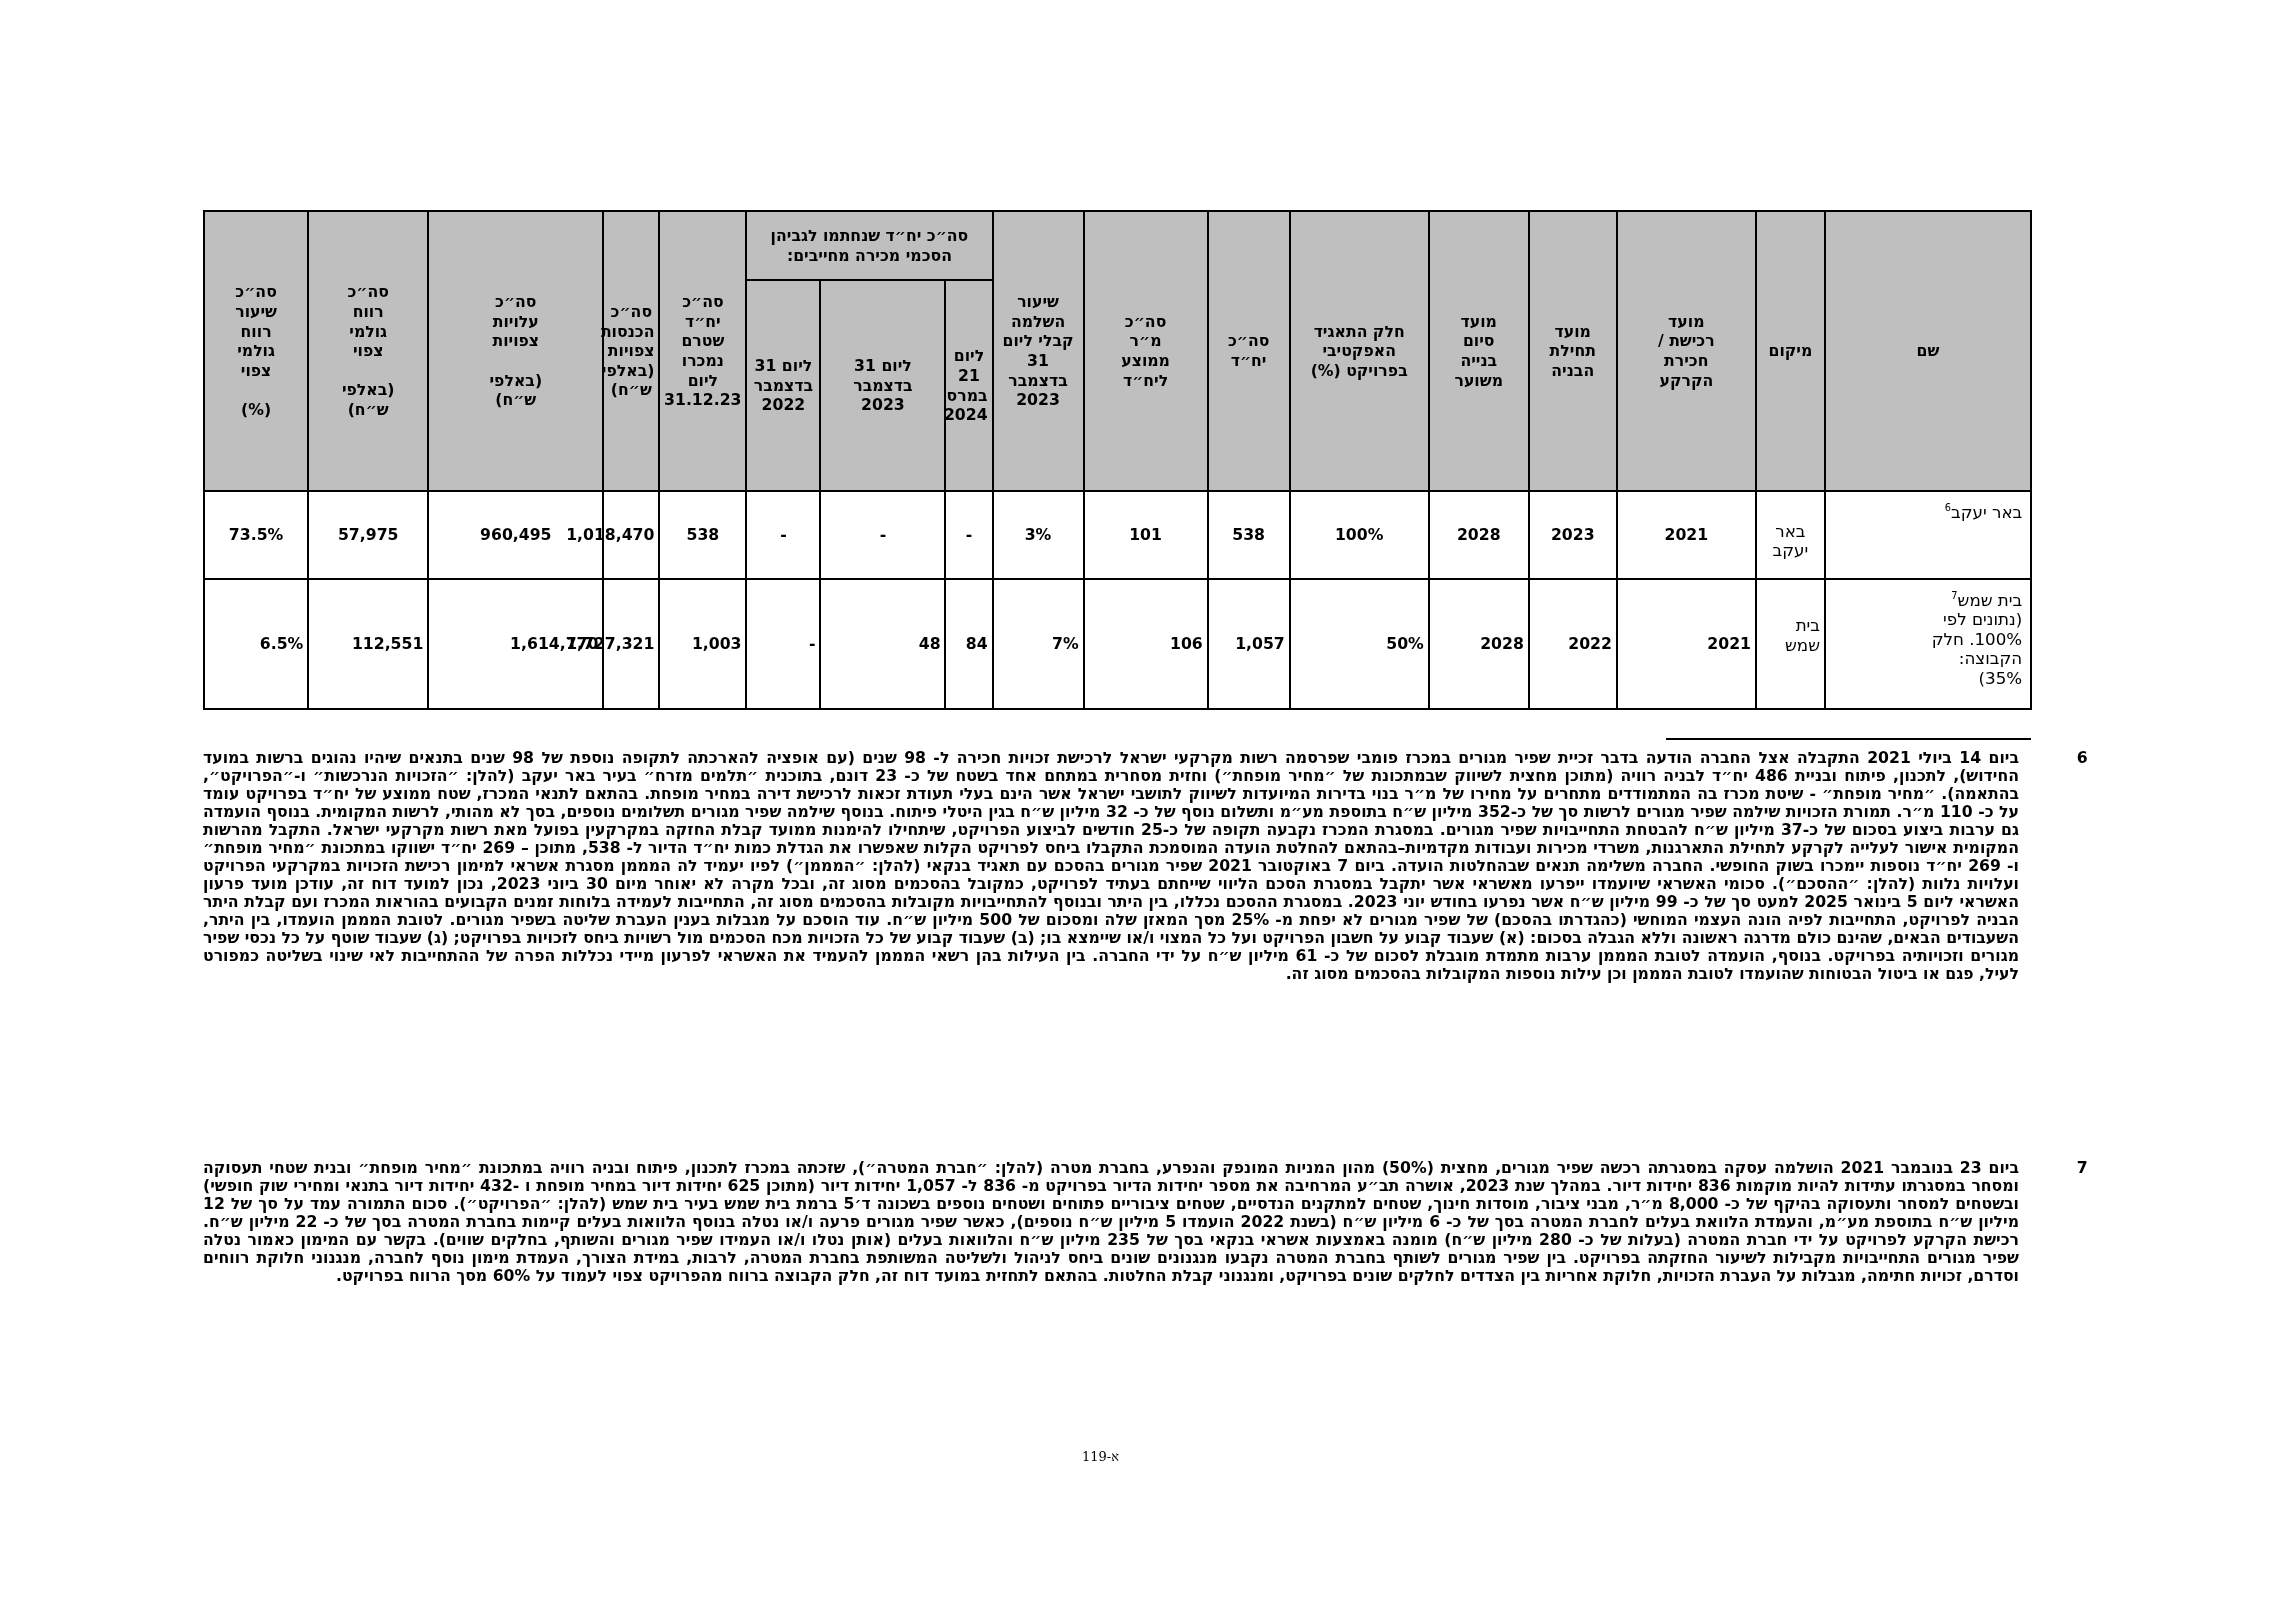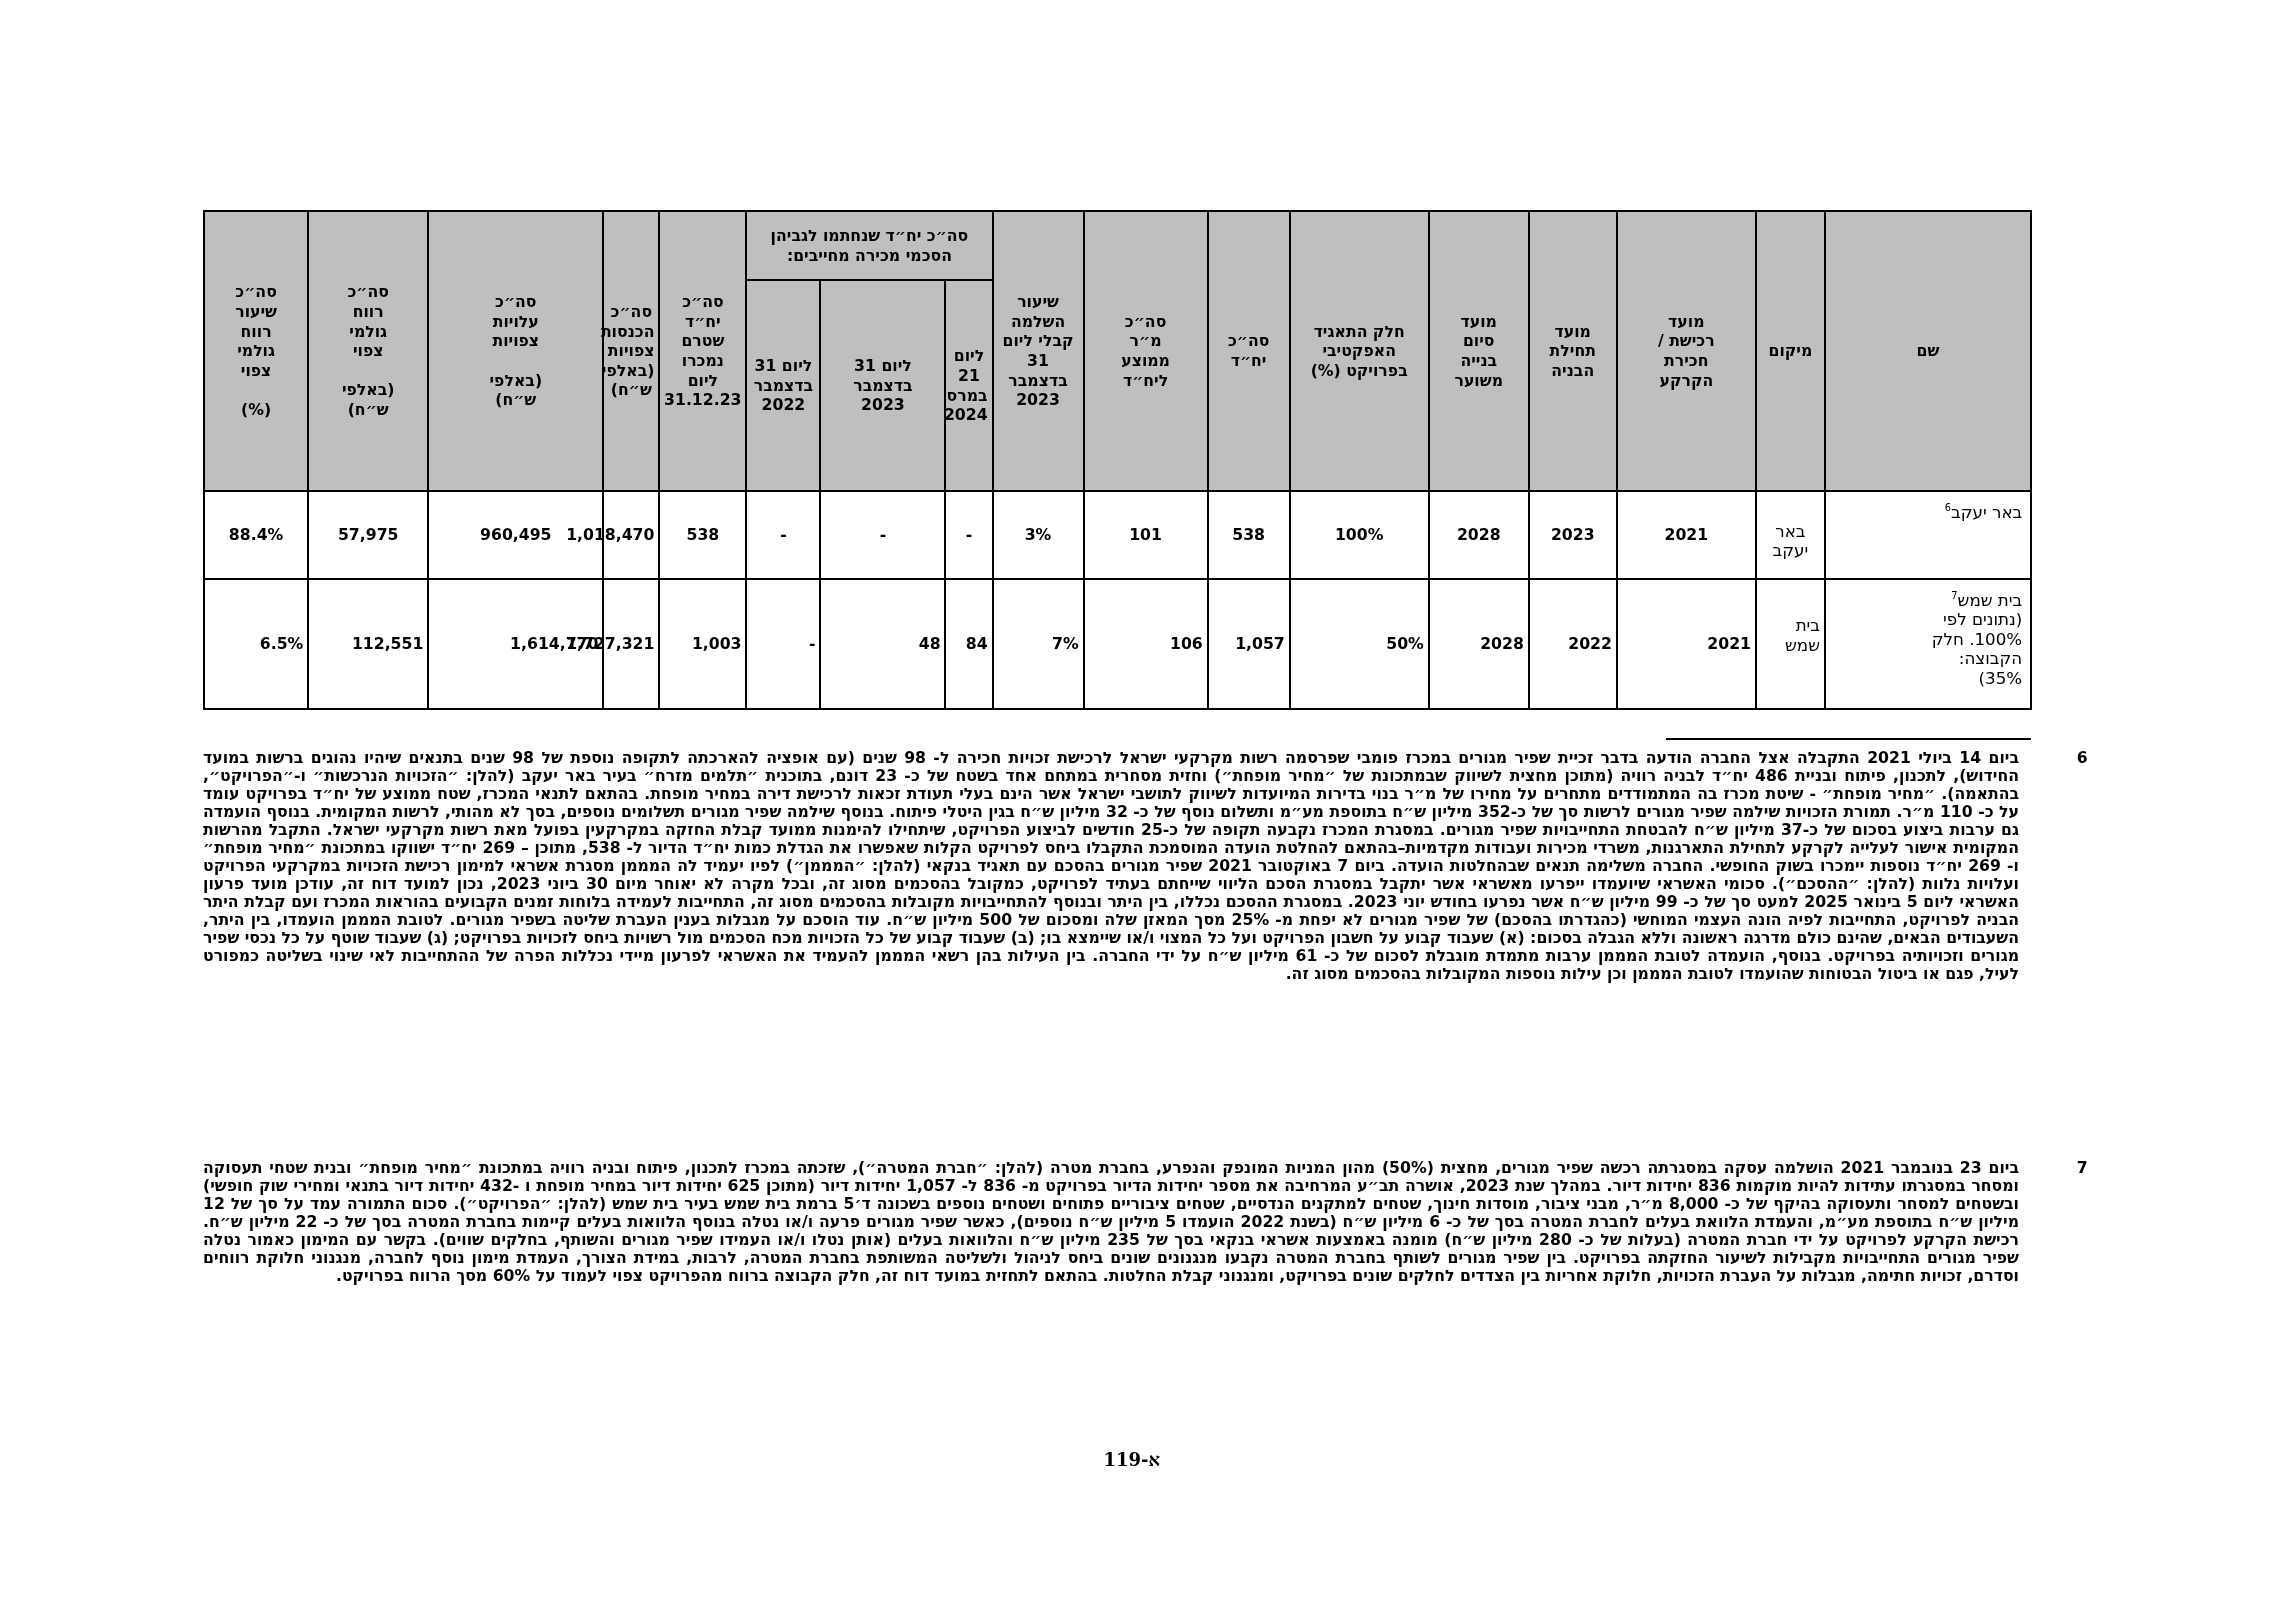--- a/index.html
+++ b/index.html
@@ -23,22 +23,22 @@
   sup { font-size: 9.8px; }
 
   .fn-rule { position: absolute; left: 1666px; top: 738px; width: 365px; height: 0; border-top: 2px solid #000; }
 
   .footnote { position: absolute; direction: rtl; font-family: "DejaVu Sans", sans-serif;
               font-weight: bold; font-size: 15.7px; line-height: 18px; text-align: justify; }
   .footnote .fn-num { position: absolute; right: -73px; top: 0; width: 19.6px; text-align: center; }
   .fn6 { left: 203px; top: 749px; width: 1816px; }
   .fn7 { left: 203px; top: 1159px; width: 1816px; }
 
-  .page-number { position: absolute; left: 1082px; top: 1449px; width: 78px; text-align: right;
-                 font-family: "DejaVu Serif", serif; font-weight: bold; font-size: 18px; direction: rtl; }
+  .page-number { position: absolute; left: 1082px; top: 1449px; width: 78px; text-align: left;
+                 font-family: "DejaVu Serif", serif; font-weight: normal; font-size: 13px; direction: rtl; }
 </style>
 </head>
 <body>
 
 <table class="page-table">
   <colgroup>
     <col style="width:206px">
       <col style="width:69px">
       <col style="width:139px">
       <col style="width:88px">
@@ -144,21 +144,21 @@
       <td>101</td>
 
       <td>3%</td>
       <td>-</td>
       <td>-</td>
       <td>-</td>
       <td>538</td>
       <td>1,018,470</td>
       <td>960,495</td>
       <td>57,975</td>
-      <td>88.4%</td>
+      <td>73.5%</td>
     </tr>
     <tr class="row2">
       <td class="name-cell"><span>בית שמש</span><sup>7</sup><br><span class="pre">(נתונים לפי
 100%. חלק
 הקבוצה:
 35%)</span></td>
       <td class="loc-cell pre">בית
 שמש</td>
       <td>2021</td>
       <td>2022</td>

